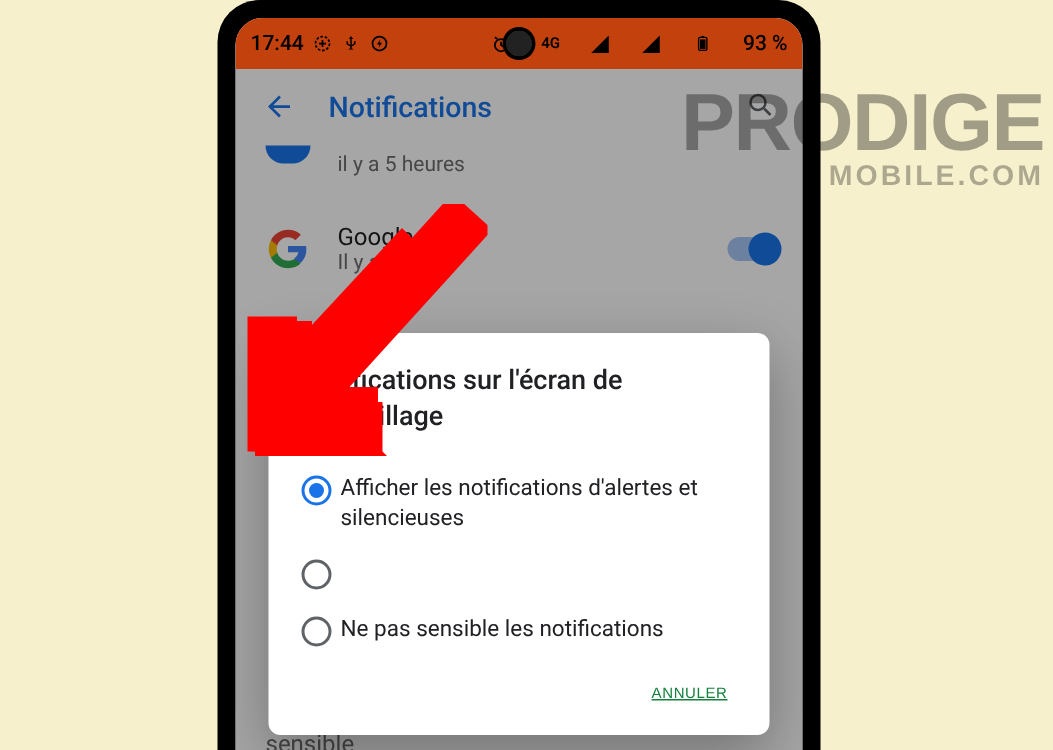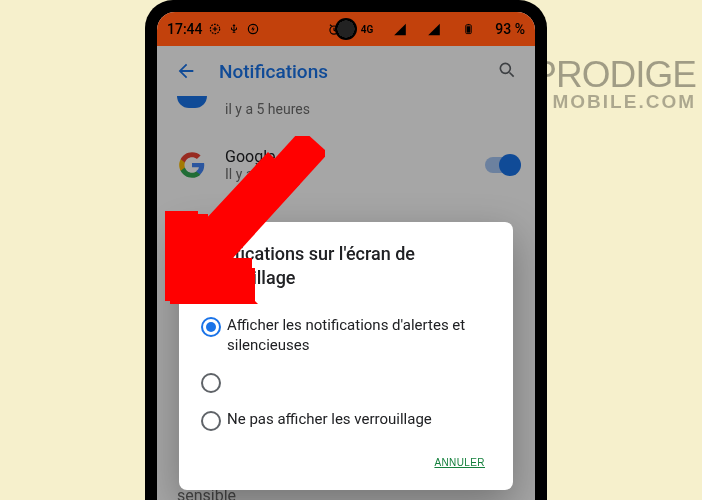--- a/index.html
+++ b/index.html
@@ -146,21 +146,21 @@
       pointer-events: none;
     }
     .watermark {
       position: absolute;
       right: 6px; top: 58px;
       text-align: right;
       font-family: "Arial Black", sans-serif;
       color: rgba(0,0,0,0.35);
       user-select: none;
     }
-    .wm1 { font-size: 37px; letter-spacing: -1px; font-weight: 400; line-height:0.9;}
+    .wm1 { font-size: 54px; letter-spacing: -1px; font-weight: 700; line-height:0.9;}
     .wm2 { font-size: 19px; letter-spacing: 2px; font-weight: 700; color: rgba(0,0,0,0.30); text-align: right;}
   </style>
 </head>
 <body>
 
 <div class="phone-frame">
   <div class="screen">
 
     <div class="statusbar">
       <div class="sb-left">
@@ -262,21 +262,21 @@
 
       <div class="opt">
         <div class="radio selected"></div>
         <div class="opt-text">Afficher les notifications d'alertes et silencieuses</div>
       </div>
       <div class="opt">
         <div class="radio"></div>
       </div>
       <div class="opt">
         <div class="radio"></div>
-        <div class="opt-text">Ne pas afficher les verrouillage</div>
+        <div class="opt-text">Ne pas sensible les notifications</div>
       </div>
 
       <div class="dialog-actions">
         <button class="btn">ANNULER</button>
       </div>
     </div>
 
   </div>
 </div>
 

